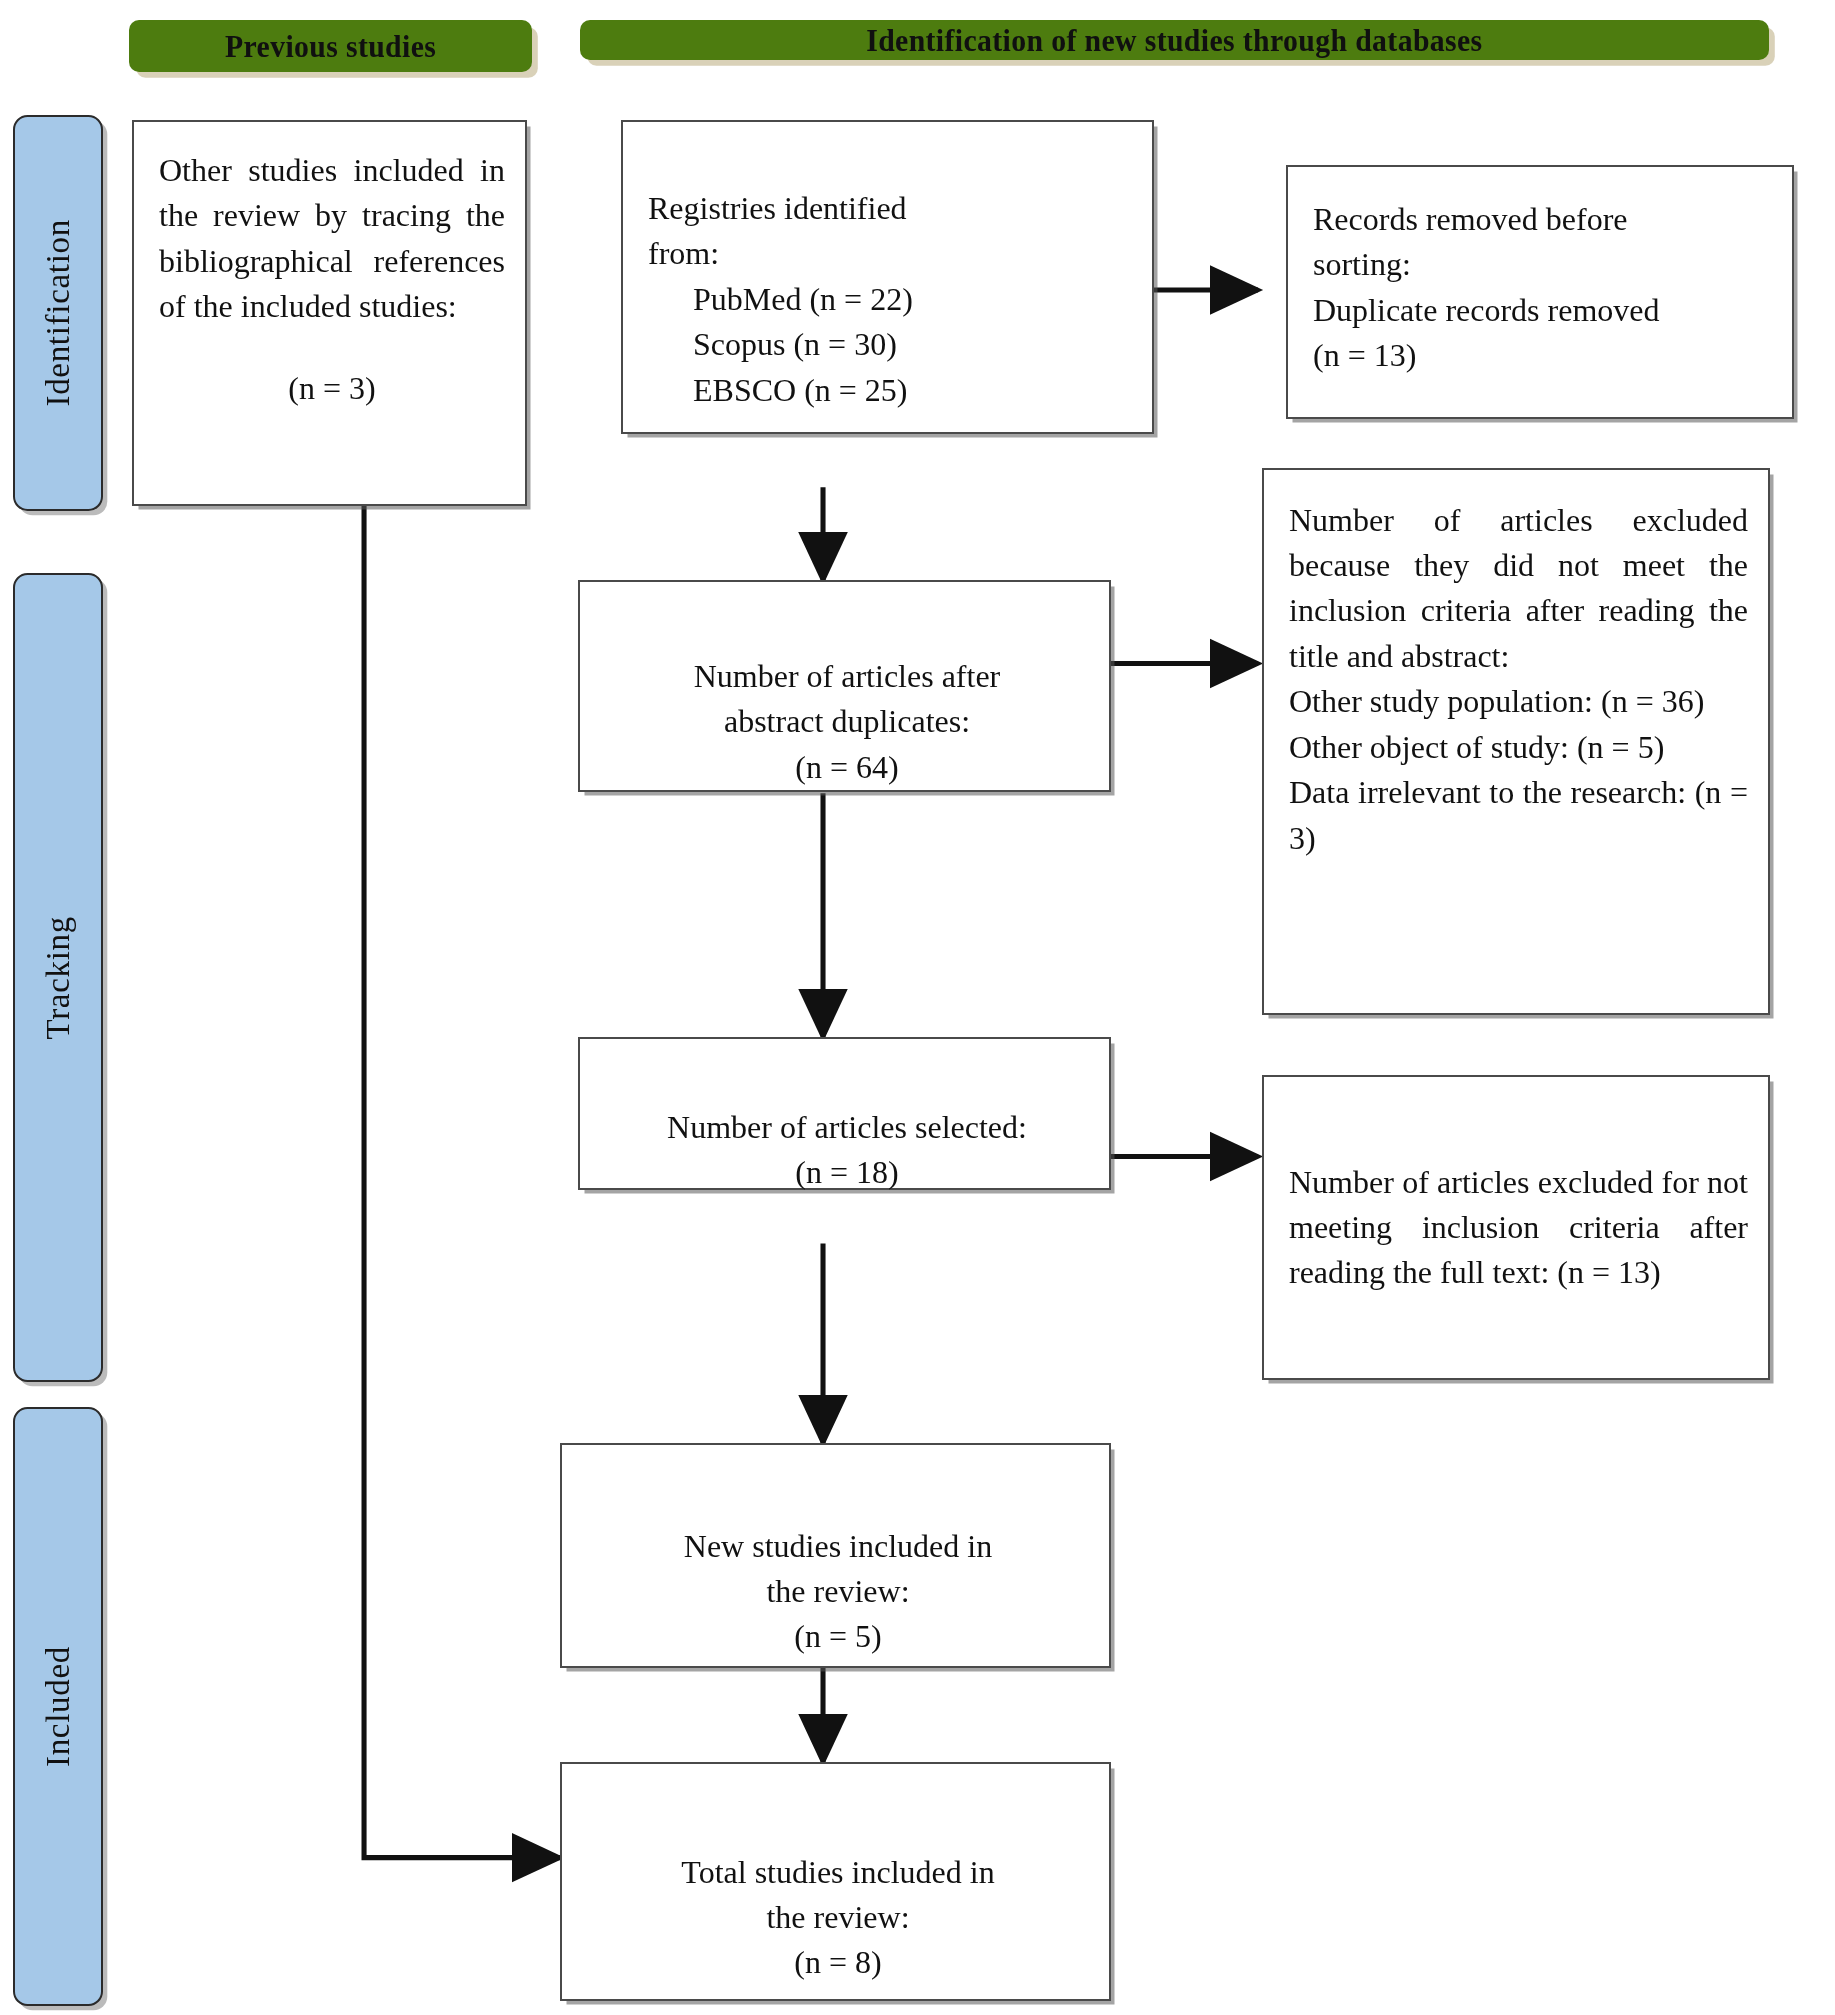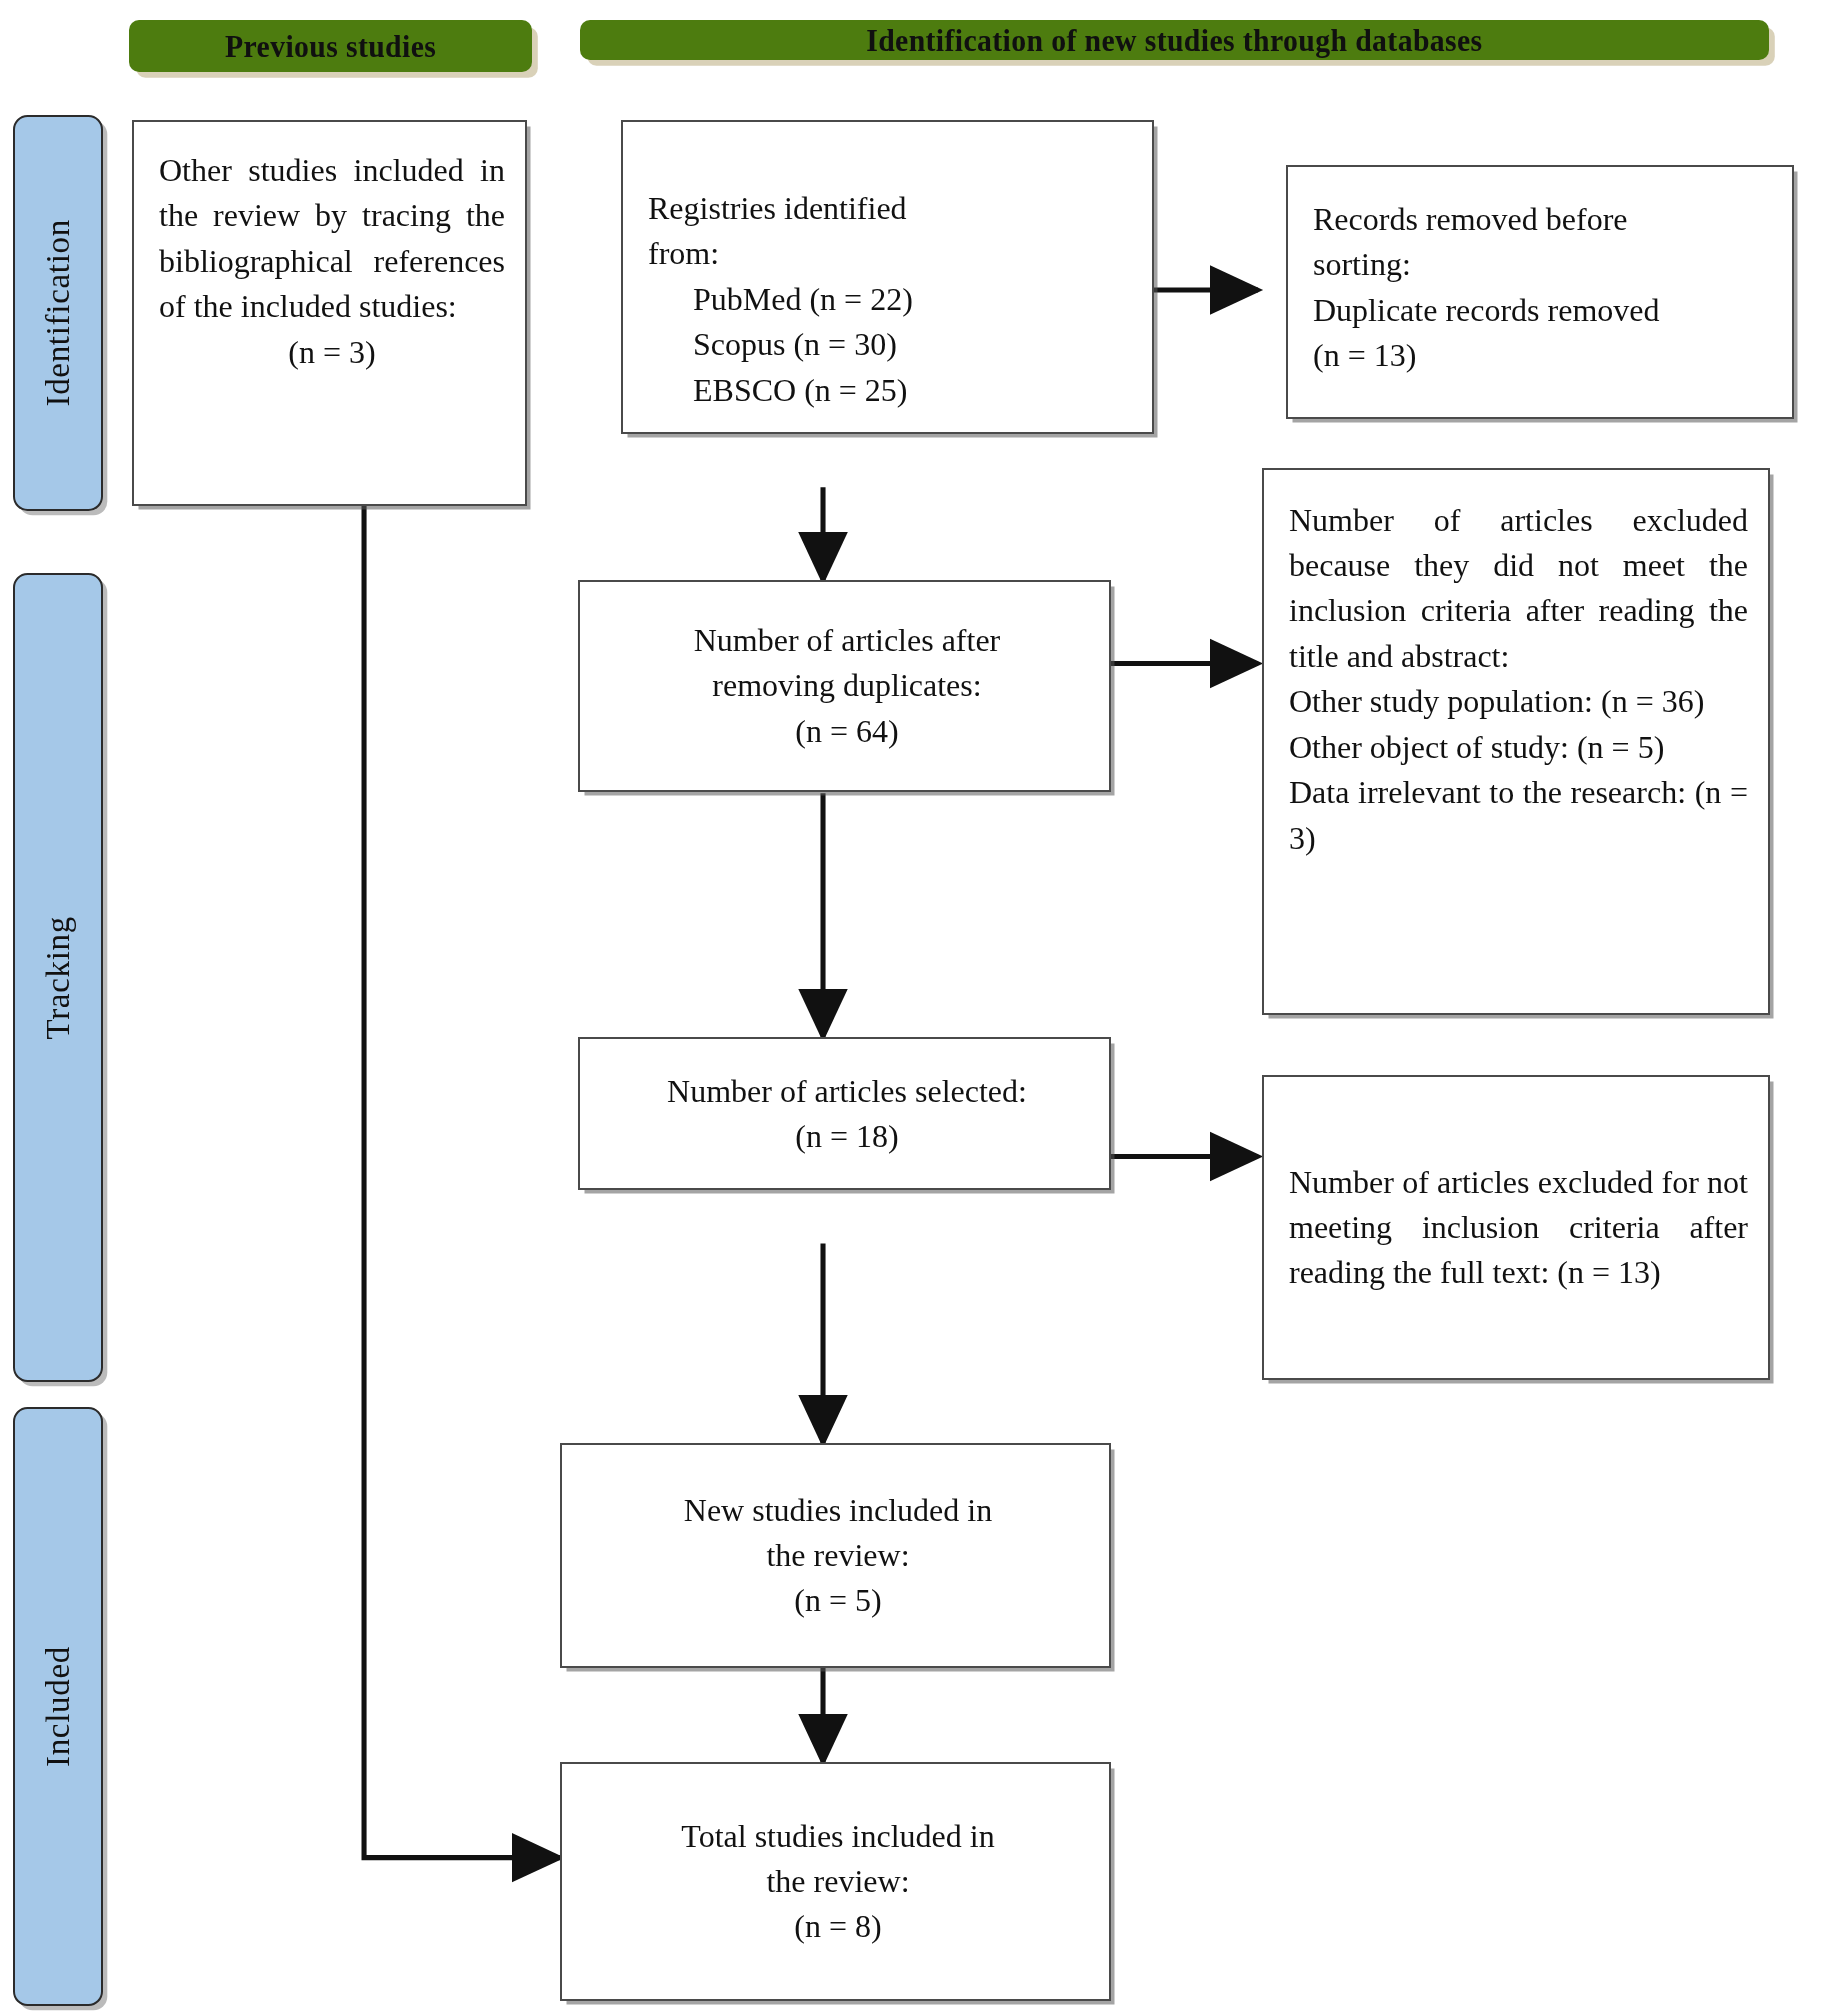--- a/index.html
+++ b/index.html
@@ -45,21 +45,21 @@
     border:2.2px solid #4a4a4a;
     box-shadow:5px 5px 0 -1.5px rgba(90,90,90,.55);
     box-sizing:border-box;
     color:#111;
     font-size:32px;
     line-height:1.42;
   }
   .box .inner{position:absolute;left:25px;right:20px;}
   .box .inner.mid{top:50%;transform:translateY(-50%);}
   .just{text-align:justify;text-align-last:left;}
-  .ctr{text-align:center;}
+  .ctr{text-align:center;margin-top:36px;}
   .indent{padding-left:45px;}
 
   
   #wires{position:absolute;left:0;top:0;width:1836px;height:2015px;pointer-events:none;}
 </style>
 </head>
 <body>
 
 <div id="stage">
 
@@ -140,21 +140,21 @@
       <div class="just">Number of articles excluded because they did not meet the inclusion criteria after reading the title and abstract:</div>
       <div class="just">Other study population: (n = 36)</div>
       <div>Other object of study: (n = 5)</div>
       <div class="just">Data irrelevant to the research: (n = 3)</div>
     </div>
   </div>
 
   <div class="box" style="left:578px;top:580px;width:533px;height:212px;">
     <div class="inner mid ctr">
       <div>Number of articles after</div>
-      <div>removing duplicates:</div>
+      <div>abstract duplicates:</div>
       <div>(n = 64)</div>
     </div>
   </div>
 
   <div class="box" style="left:578px;top:1037px;width:533px;height:153px;">
     <div class="inner mid ctr">
       <div>Number of articles selected:</div>
       <div>(n = 18)</div>
     </div>
   </div>

